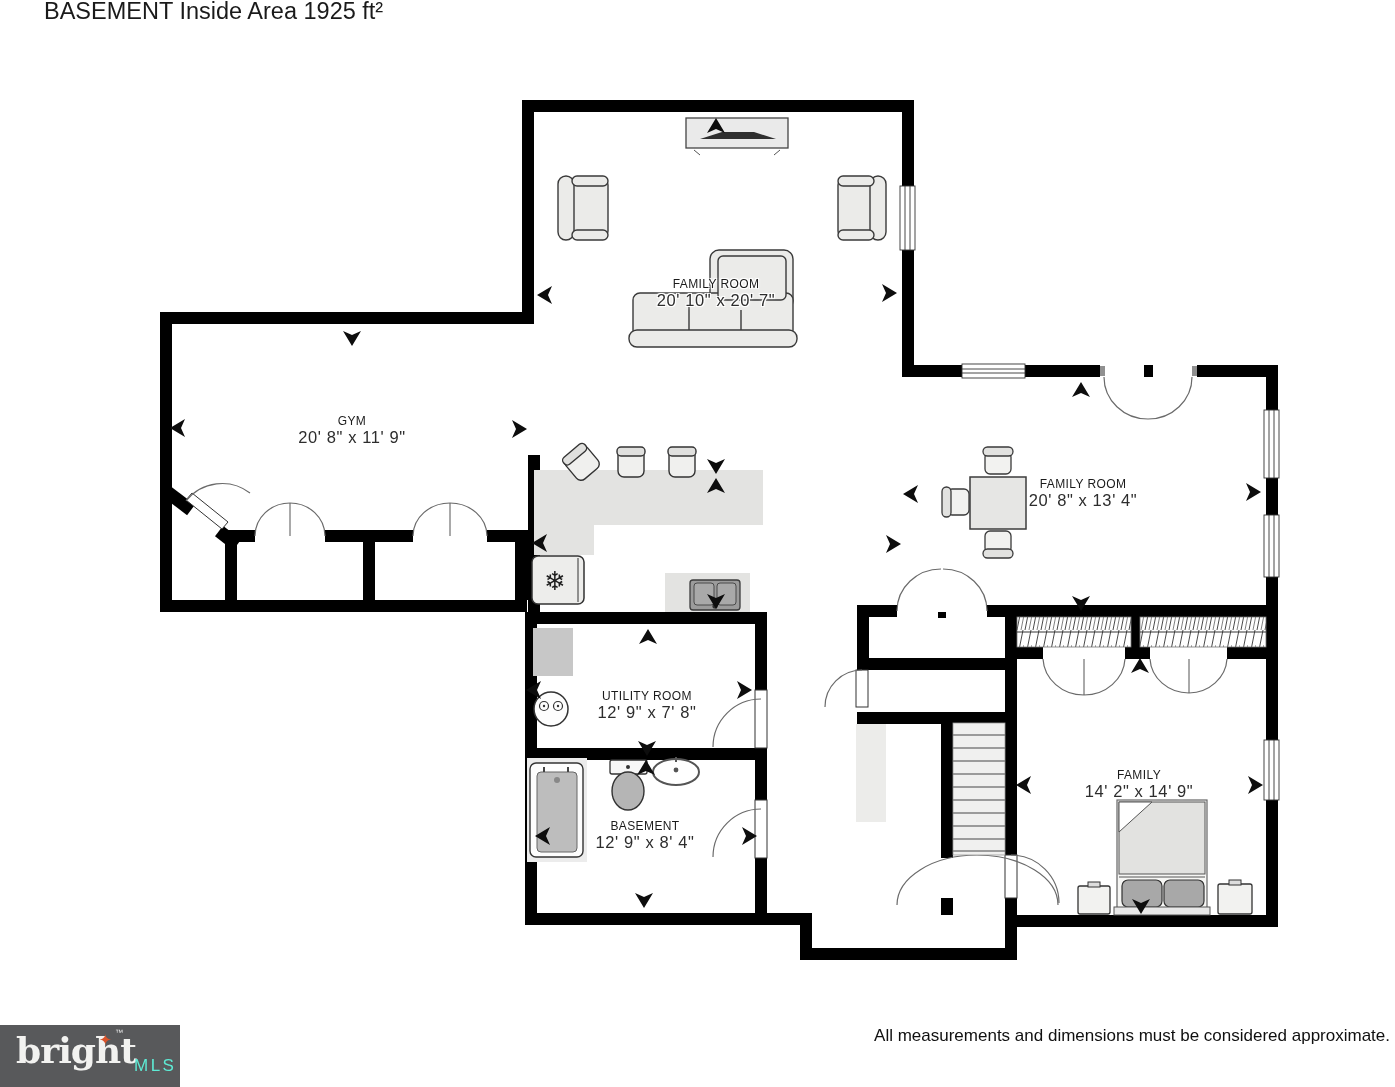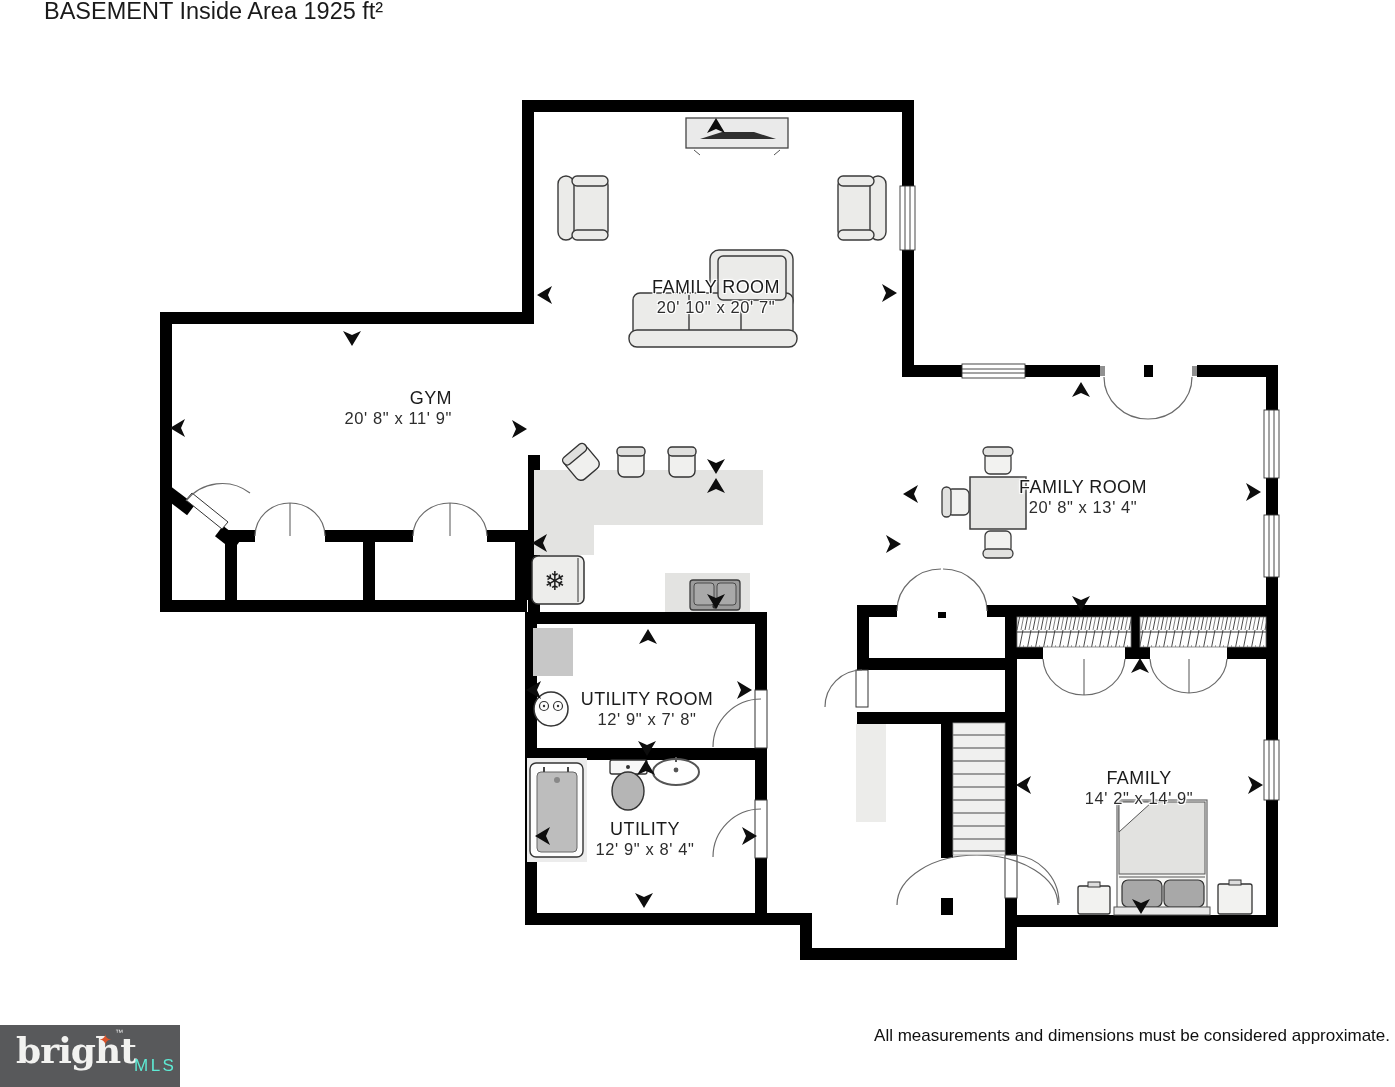--- a/index.html
+++ b/index.html
@@ -3,21 +3,21 @@
 <meta charset="utf-8">
 <style>
   html,body{margin:0;padding:0;background:#fff;}
   #canvas{position:relative;width:1395px;height:1087px;background:#ffffff;overflow:hidden;
           font-family:"Liberation Sans",sans-serif;}
   #plan-svg{position:absolute;left:0;top:0;}
   .page-title{position:absolute;left:44px;top:-2px;font-size:23.5px;color:#1a1a1a;
               letter-spacing:0px;font-family:"Liberation Sans",sans-serif;}
   .room-label{position:absolute;text-align:center;color:#1b1b1b;line-height:1.18;
               text-shadow:-1px -1px 0 #fff,1px -1px 0 #fff,-1px 1px 0 #fff,1px 1px 0 #fff,0 0 4px #fff;}
-  .room-label .rname{font-size:18px;letter-spacing:.4px;display:block;}
+  .room-label .rname{font-size:12px;letter-spacing:.4px;display:block;}
   .room-label .rdims{font-size:16.5px;color:#2d2d2d;letter-spacing:.6px;display:block;}
   .disclaimer{position:absolute;right:5px;top:1026px;font-size:17px;color:#101010;}
   .logo{position:absolute;left:0;top:1025px;width:180px;height:62px;background:#58595b;}
   .logo-word{position:absolute;left:16px;top:4px;font-family:"DejaVu Serif",serif;font-weight:700;
              font-size:36px;color:#f2f2f0;letter-spacing:-1px;}
   .logo-star{position:absolute;left:99px;top:6px;font-size:15px;color:#d9532b;}
   .logo-tm{position:absolute;left:115px;top:3px;font-size:8px;color:#e8e8e8;}
   .logo-suffix{position:absolute;left:134px;top:31px;font-size:17px;letter-spacing:2.5px;color:#5eead4;}
 </style>
 </head>
@@ -318,34 +318,34 @@
     <use href="#arw" transform="translate(1141,906) rotate(90)"></use>
   </g>
 </svg>
 
   <div class="page-title">BASEMENT Inside Area 1925 ft²</div>
 
   <div class="room-label" style="left:586px;top:277px;width:260px;">
     <span class="rname">FAMILY ROOM</span>
     <span class="rdims">20' 10" x 20' 7"</span>
   </div>
-  <div class="room-label" style="left:252px;top:388px;width:200px;text-align:right;">
+  <div class="room-label" style="left:252px;top:414px;width:200px;">
     <span class="rname">GYM</span>
     <span class="rdims">20' 8" x 11' 9"</span>
   </div>
   <div class="room-label" style="left:983px;top:477px;width:200px;">
     <span class="rname">FAMILY ROOM</span>
     <span class="rdims">20' 8" x 13' 4"</span>
   </div>
   <div class="room-label" style="left:547px;top:671px;width:200px;margin-top:18px;">
     <span class="rname">UTILITY ROOM</span>
     <span class="rdims">12' 9" x 7' 8"</span>
   </div>
   <div class="room-label" style="left:545px;top:819px;width:200px;">
-    <span class="rname">UTILITY</span>
+    <span class="rname">BASEMENT</span>
     <span class="rdims">12' 9" x 8' 4"</span>
   </div>
   <div class="room-label" style="left:1039px;top:768px;width:200px;">
     <span class="rname">FAMILY</span>
     <span class="rdims">14' 2" x 14' 9"</span>
   </div>
 
   <div class="disclaimer">All measurements and dimensions must be considered approximate.</div>
 
   <div class="logo">

